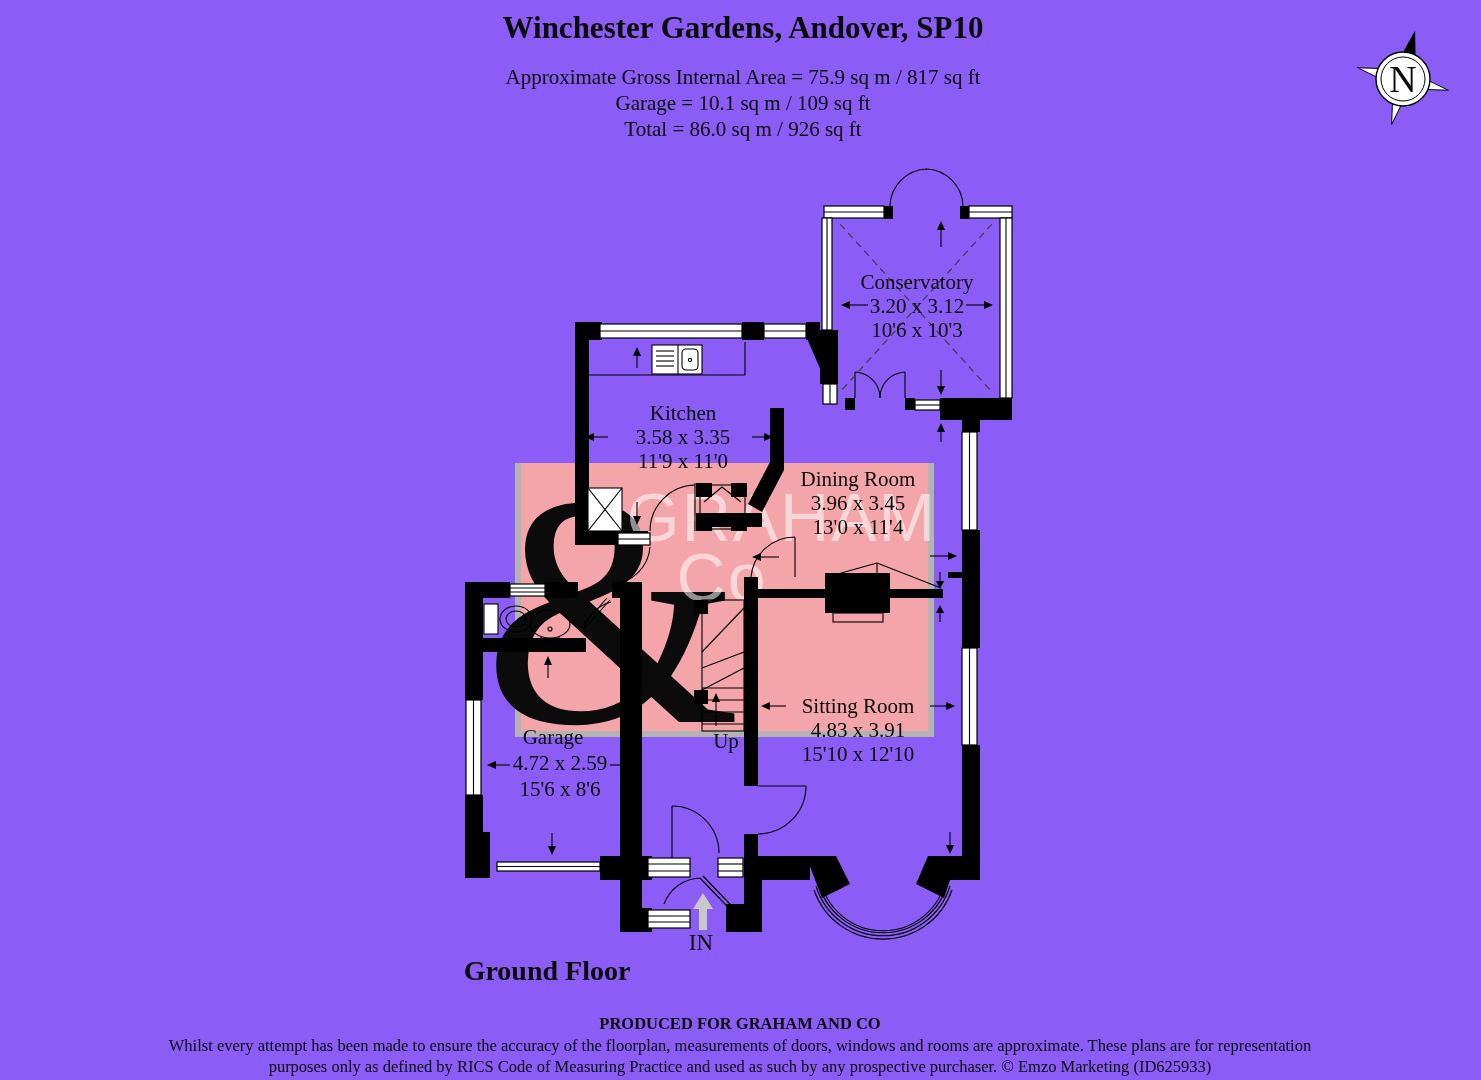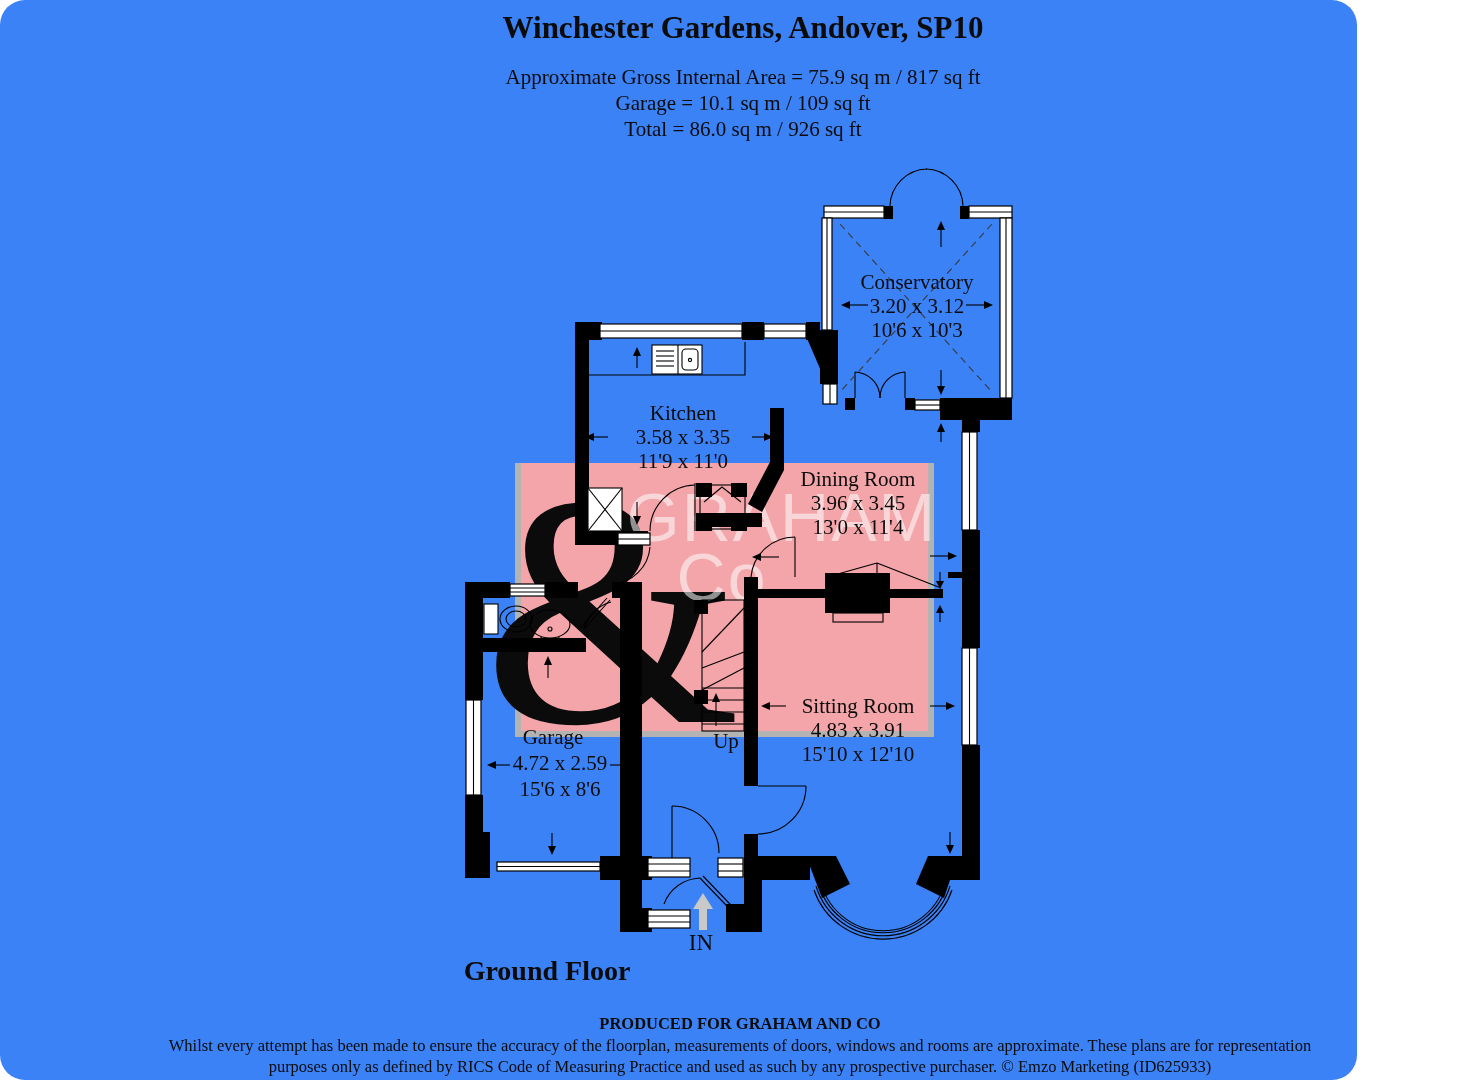--- a/index.html
+++ b/index.html
@@ -1,16 +1,16 @@
 <!DOCTYPE html>
 <html><head>
 <meta charset="utf-8">
 <style>
   html,body{margin:0;padding:0;background:#ffffff;}
-  #stage{position:relative;width:1357px;height:1080px;background:#3b82f6;overflow:hidden;border-radius:25px;}
+  #stage{position:relative;width:1481px;height:1080px;background:#8b5cf6;overflow:hidden;}
   svg{display:block;}
   svg text{font-family:"Liberation Serif","DejaVu Serif",serif;fill:#0b0b0b;}
   .t-title{font-size:31px;font-weight:bold;}
   .t-sub{font-size:21px;}
   .t-room{font-size:21px;}
   .t-up{font-size:21px;}
   .t-in{font-size:23px;}
   .t-floor{font-size:28px;font-weight:bold;}
   .t-foot-b{font-size:16.5px;font-weight:bold;}
   .t-foot{font-size:16.5px;}

